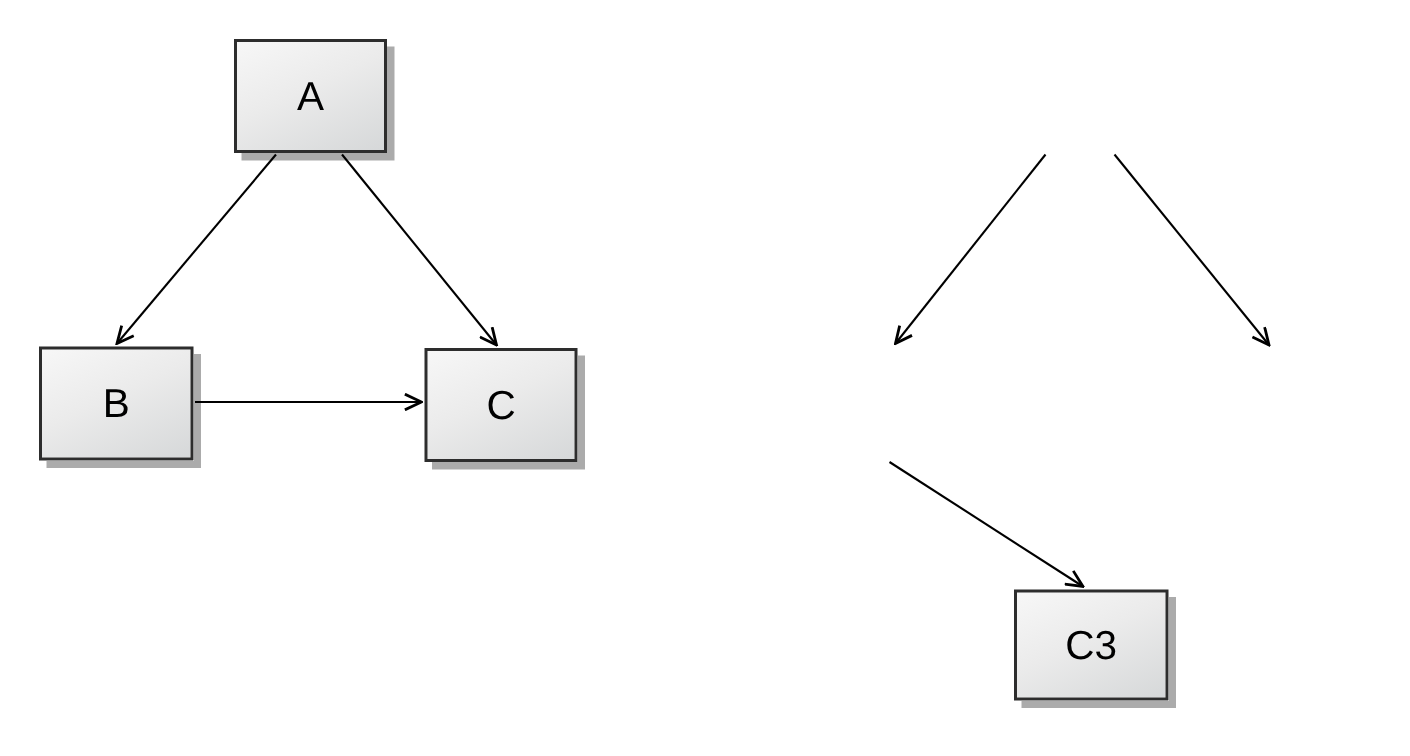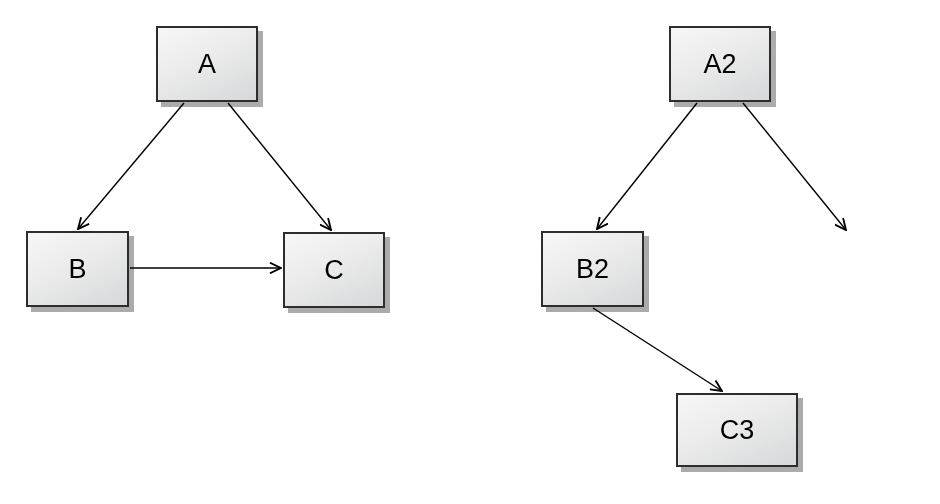--- a/index.html
+++ b/index.html
@@ -33,21 +33,21 @@
     line-height: 1;
     user-select: none;
   }
   
   #node-A  { left: 156px; top:  26px; }
   #node-B  { left:  26px; top: 231px; width: 103px; }
   #node-C  { left: 283px; top: 232px; }
   #node-A2 { left: 669px; top:  26px; }
   #node-B2 { left: 541px; top: 231px; width: 103px; }
   #node-C2 { left: 799px; top: 232px; }
-  #node-C3 { left: 676px; top: 393px; width: 122px; height: 74px; }
+  #node-C3 { left: 676px; top: 393px; width: 103px; height: 74px; }
   #edge-layer {
     position: absolute;
     left: 0; top: 0;
     width: 940px;
     height: 504px;
     pointer-events: none;
   }
   #edge-layer line {
     stroke: #000000;
     stroke-width: 1.4;
@@ -61,26 +61,20 @@
   <div class="node" id="node-A">
     <span class="node-label">A</span>
   </div>
   <div class="node" id="node-B">
     <span class="node-label">B</span>
   </div>
   <div class="node" id="node-C">
     <span class="node-label">C</span>
   </div>
 
-  <div class="node" id="node-A2">
-    <span class="node-label">A2</span>
-  </div>
-  <div class="node" id="node-B2">
-    <span class="node-label">B2</span>
-  </div>
   <div class="node" id="node-C3">
     <span class="node-label">C3</span>
   </div>
 
   <svg id="edge-layer" viewBox="0 0 940 504" xmlns="http://www.w3.org/2000/svg">
     <defs>
       <marker id="arrowhead" markerUnits="userSpaceOnUse" markerWidth="14" markerHeight="12" viewBox="0 0 12 10" refX="11" refY="5" orient="auto">
         <path d="M1.5,0.5 L11,5 L1.5,9.5" fill="none" stroke="#000000" stroke-width="1.6"></path>
       </marker>
     </defs>

